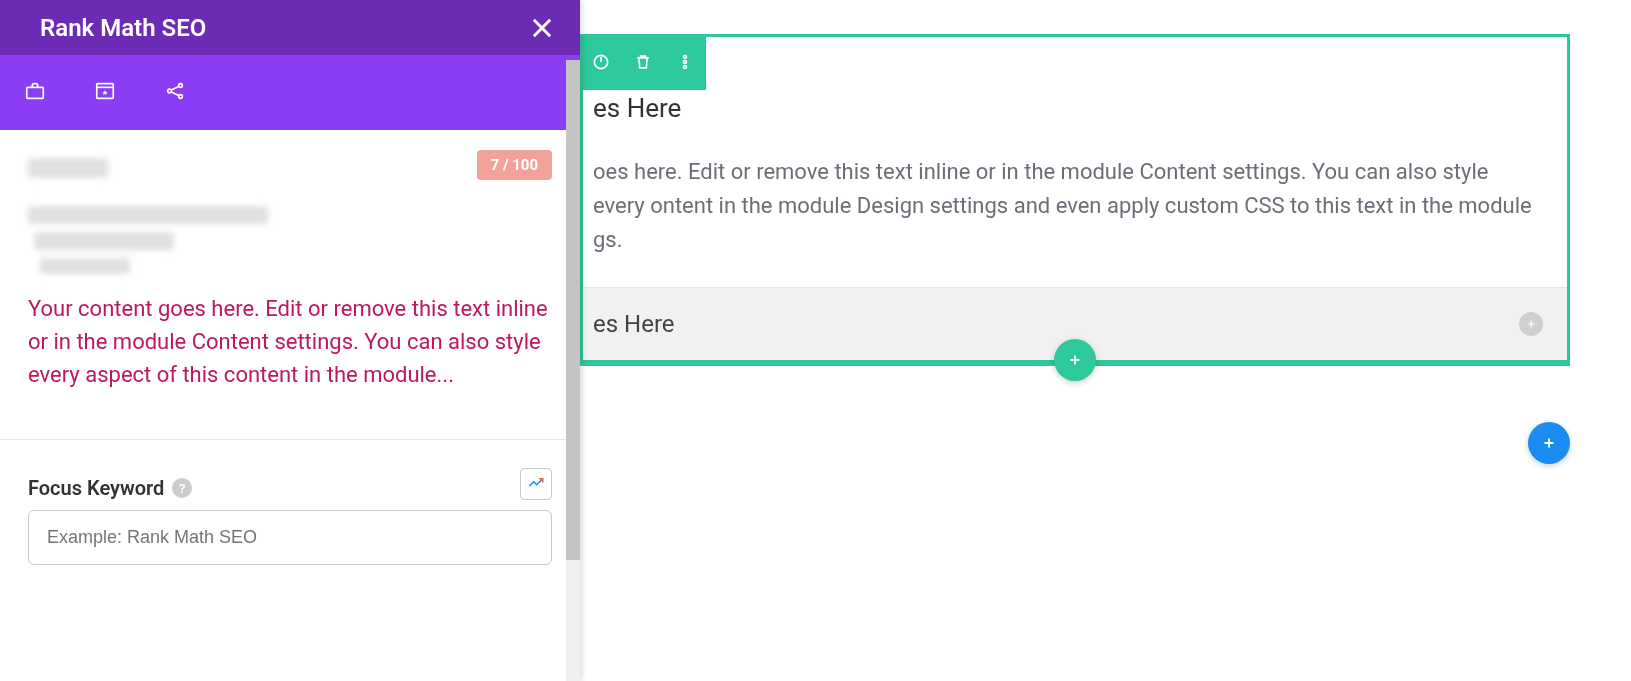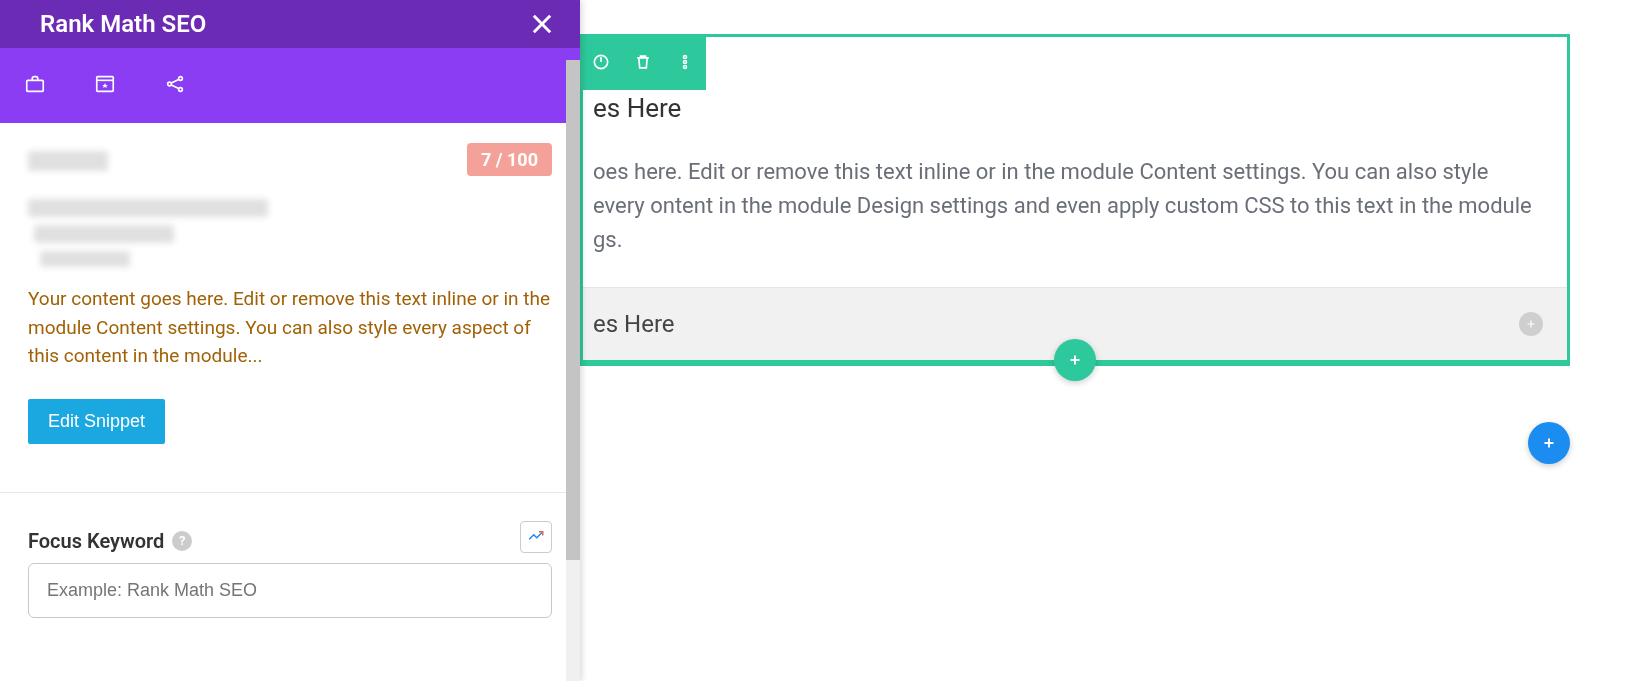--- a/index.html
+++ b/index.html
@@ -16,21 +16,21 @@
   .panel {
     position: absolute; left: 0; top: 0; width: 580px; height: 681px;
     background: #fff;
     box-shadow: 2px 0 6px rgba(0,0,0,0.15);
     display: flex; flex-direction: column;
     z-index: 10;
   }
   .panel-header {
     background: #6b2bb5;
     color: #fff;
-    height: 48px;
+    height: 55px;
     display: flex; align-items: center; justify-content: space-between;
     padding: 0 24px 0 40px;
   }
   .panel-header h1 { font-size: 24px; font-weight: 600; }
   .panel-close {
     cursor: pointer; color: #fff; font-size: 20px;
     width: 28px; height: 28px; display:flex; align-items:center; justify-content:center;
   }
 
   .panel-tabs {
@@ -47,31 +47,31 @@
   .tab.active { background: #9a54f7; }
   .tab svg { width:22px; height:22px; stroke:#fff; fill:none; stroke-width:1.8; }
 
   .panel-body {
     flex:1; overflow-y:auto; padding: 28px 28px 28px 28px;
     position: relative;
   }
   .score-badge {
     position:absolute; top: 20px; right: 28px;
     background:#f4a19a; color:#fff; font-weight:700;
-    padding: 6px 14px; border-radius:4px; font-size:18px;
+    padding: 6px 14px; border-radius:4px; font-size:15px;
   }
 
   .blurred-line { background:#e0e0e0; border-radius:2px; filter: blur(3px); }
   .bl1 { width:80px; height:20px; margin-bottom: 28px; }
   .bl2 { width:240px; height:18px; margin-bottom: 8px; }
   .bl3 { width:140px; height:18px; margin-bottom: 8px; margin-left:6px; }
   .bl4 { width:90px; height:16px; margin-bottom: 18px; margin-left:12px; }
 
   .snippet-desc {
-    color:#a16207; font-size:19px; line-height:1.5; margin-bottom: 28px;
+    color:#be185d; font-size:22px; line-height:1.5; margin-bottom: 44px;
   }
   .btn-editsnippet {
     background:#1ba8e0; color:#fff; border:none; padding: 12px 20px;
     font-size:18px; cursor:pointer; border-radius:2px;
   }
 
   .divider { height:1px; background:#e8e8e8; margin: 48px -28px 28px -28px; }
 
   .fk-row { display:flex; align-items:flex-end; justify-content:space-between; margin-bottom:10px;}
   .fk-label { font-size:20px; font-weight:600; color:#333; display:flex; align-items:center; gap:8px;}
@@ -187,21 +187,20 @@
   <div class="panel-body">
     <div class="score-badge">7 / 100</div>
 
     <div class="blurred-line bl1"></div>
     <div class="blurred-line bl2"></div>
     <div class="blurred-line bl3"></div>
     <div class="blurred-line bl4"></div>
 
     <p class="snippet-desc">Your content goes here. Edit or remove this text inline or in the module Content settings. You can also style every aspect of this content in the module...</p>
 
-    <button class="btn-editsnippet">Edit Snippet</button>
 
     <div class="divider"></div>
 
     <div class="fk-row">
       <div class="fk-label">
         <span>Focus Keyword</span>
         <span class="help-icon">?</span>
       </div>
       <div class="trend-icon">
         <svg viewBox="0 0 24 24" width="18" height="18" fill="none" stroke-width="2">

